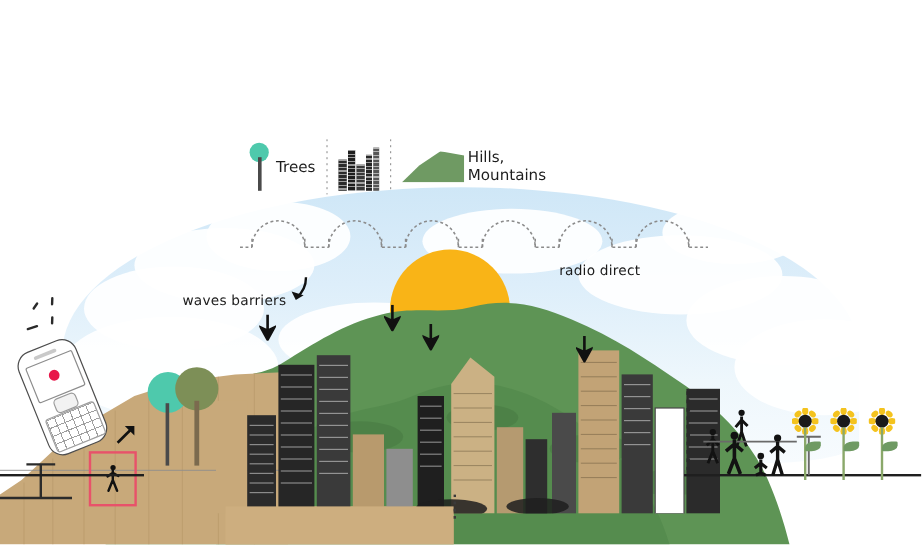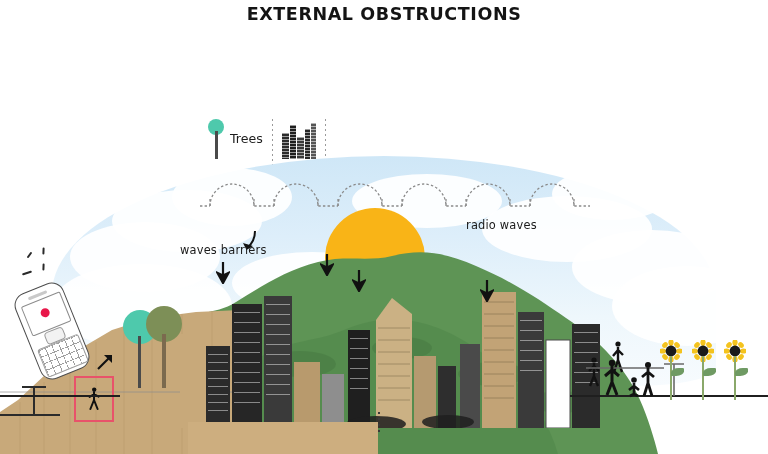--- a/index.html
+++ b/index.html
@@ -14,21 +14,21 @@
   .title{
     position:absolute;left:0;top:4px;width:768px;text-align:center;
     font-size:17.5px;font-weight:bold;letter-spacing:.6px;color:#141414;
   }
   .body-copy{
     position:absolute;left:146px;top:30px;width:520px;
     font-size:13.4px;line-height:18.2px;color:#1d1d1d;white-space:pre-line;
   }
 
   
-  .legend{position:absolute;left:205px;top:113px;height:52px;display:flex;align-items:flex-end;}
+  .legend{position:absolute;left:205px;top:113px;height:52px;display:flex;align-items:center;}
   .leg-item{display:flex;align-items:center;height:52px;}
   .leg-div{width:1px;height:46px;margin:0 9px;
     background-image:linear-gradient(to bottom,#9a9a9a 0 2px,transparent 2px 5px);
     background-size:1px 5px;background-repeat:repeat-y;}
   .leg-label{font-size:12.6px;line-height:14.6px;color:#1d1d1d;white-space:pre-line;margin-left:3px;}
 
   
   .tree-ico{position:relative;width:22px;height:40px;}
   .tree-ico .crown{position:absolute;left:3px;top:0;width:16px;height:16px;border-radius:50%;background:#4ec9ac;}
   .tree-ico .trunk{position:absolute;left:9.5px;top:12px;width:3px;height:28px;background:#4a4a4a;}
@@ -73,21 +73,21 @@
   .sun{position:absolute;left:325px;top:58px;width:100px;height:100px;border-radius:50%;background:#f9b417;}
 
   
   .mountain{position:absolute;left:0;top:0;width:768px;height:304px;}
 
   
   .tanhill{position:absolute;left:0;top:0;width:768px;height:304px;}
 
   
   .scn-label{position:absolute;font-size:11.4px;color:#1b1b1b;letter-spacing:.2px;}
-  .lbl-waves-barriers{left:152px;top:93px;margin-left:28px;}
+  .lbl-waves-barriers{left:152px;top:93px;}
   .lbl-radio-waves{left:466px;top:68px;}
 
   
   .phone{position:absolute;left:26px;top:135px;width:52px;height:92px;transform:rotate(-22deg);}
   .phone .shell{position:absolute;inset:0;background:#ffffff;border:1.6px solid #4d4d4d;border-radius:13px;}
   .phone .speaker{position:absolute;left:16px;top:6px;width:20px;height:2.5px;border-radius:2px;background:#c9c9c9;}
   .phone .screen{position:absolute;left:6px;top:12px;width:40px;height:30px;background:#fff;border:1.2px solid #8c8c8c;border-radius:2px;}
   .phone .dot{position:absolute;left:22px;top:22px;width:9px;height:9px;border-radius:50%;background:#e8174a;}
   .phone .navpad{position:absolute;left:17px;top:45px;width:18px;height:11px;border:1.2px solid #9a9a9a;border-radius:4px;background:#f2f2f2;}
   .phone .keys{position:absolute;left:5px;top:58px;width:42px;height:28px;
@@ -114,21 +114,20 @@
   
   .dotmark{position:absolute;left:378px;top:262px;width:2px;height:22px;
     background-image:linear-gradient(to bottom,#3a3a3a 0 2px,transparent 2px 6px);
     background-size:2px 6px;}
 </style>
 </head>
 <body>
 
 <div id="stage">
 
-  <div class="title">EXTERNAL OBSTRUCTIONS</div>
 
   <div class="legend">
 
     <div class="leg-item">
       <div class="tree-ico">
         <div class="crown"></div>
         <div class="trunk"></div>
       </div>
       <div class="leg-label">Trees</div>
     </div>
@@ -140,20 +139,25 @@
         <i class="b1"></i>
         <i class="b2"></i>
         <i class="b3"></i>
         <i class="b4"></i>
         <i class="b5"></i>
       </div>
     </div>
 
     <div class="leg-div"></div>
 
+    <div class="leg-item">
+      <div class="hill-ico"></div>
+      <div class="leg-label">Hills,
+Mountains</div>
+    </div>
 
   </div>
 
   <div class="scene">
 
     <div class="sky">
       <div class="cloud cl1"></div>
       <div class="cloud cl2"></div>
       <div class="cloud cl3"></div>
       <div class="cloud cl4"></div>
@@ -304,21 +308,21 @@
     <svg class="arrow-down" style="left:480px;top:130px;" viewBox="0 0 14 22">
       <path d="M7,0 L7,15 M7,21 L1.5,11 L7,13.5 L12.5,11 Z" stroke="#111" stroke-width="2.2" fill="#111"></path>
     </svg>
 
     <svg style="position:absolute;left:240px;top:80px;width:20px;height:22px;" viewBox="0 0 20 22">
       <path d="M15,1 C15,9 12,14 7,18" stroke="#111" stroke-width="2" fill="none"></path>
       <path d="M3,13 L6.5,20 L13,16 Z" fill="#111"></path>
     </svg>
 
     <div class="scn-label lbl-waves-barriers">waves barriers</div>
-    <div class="scn-label lbl-radio-waves">radio waves</div>
+    <div class="scn-label lbl-radio-waves">radio direct</div>
 
     <div class="sigdash" style="left:26px;top:104px;width:7px;height:2px;transform:rotate(-55deg);"></div>
     <div class="sigdash" style="left:40px;top:100px;width:7px;height:2px;transform:rotate(-88deg);"></div>
     <div class="sigdash" style="left:22px;top:122px;width:10px;height:2px;transform:rotate(-18deg);"></div>
     <div class="sigdash" style="left:40px;top:116px;width:7px;height:2px;transform:rotate(-88deg);"></div>
 
     <div class="phone">
       <div class="shell"></div>
       <div class="speaker"></div>
       <div class="screen"></div>

